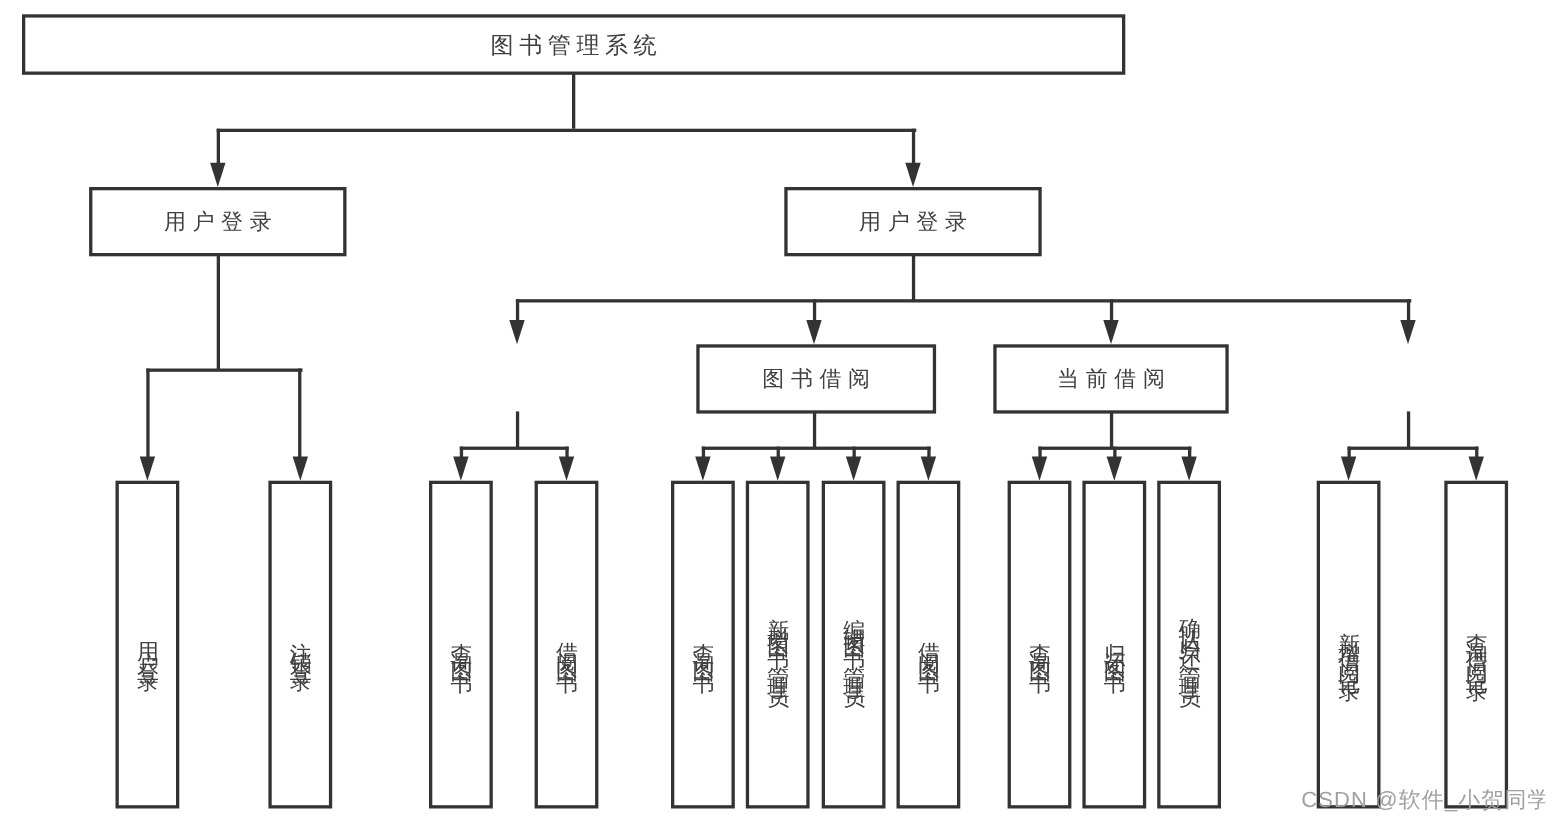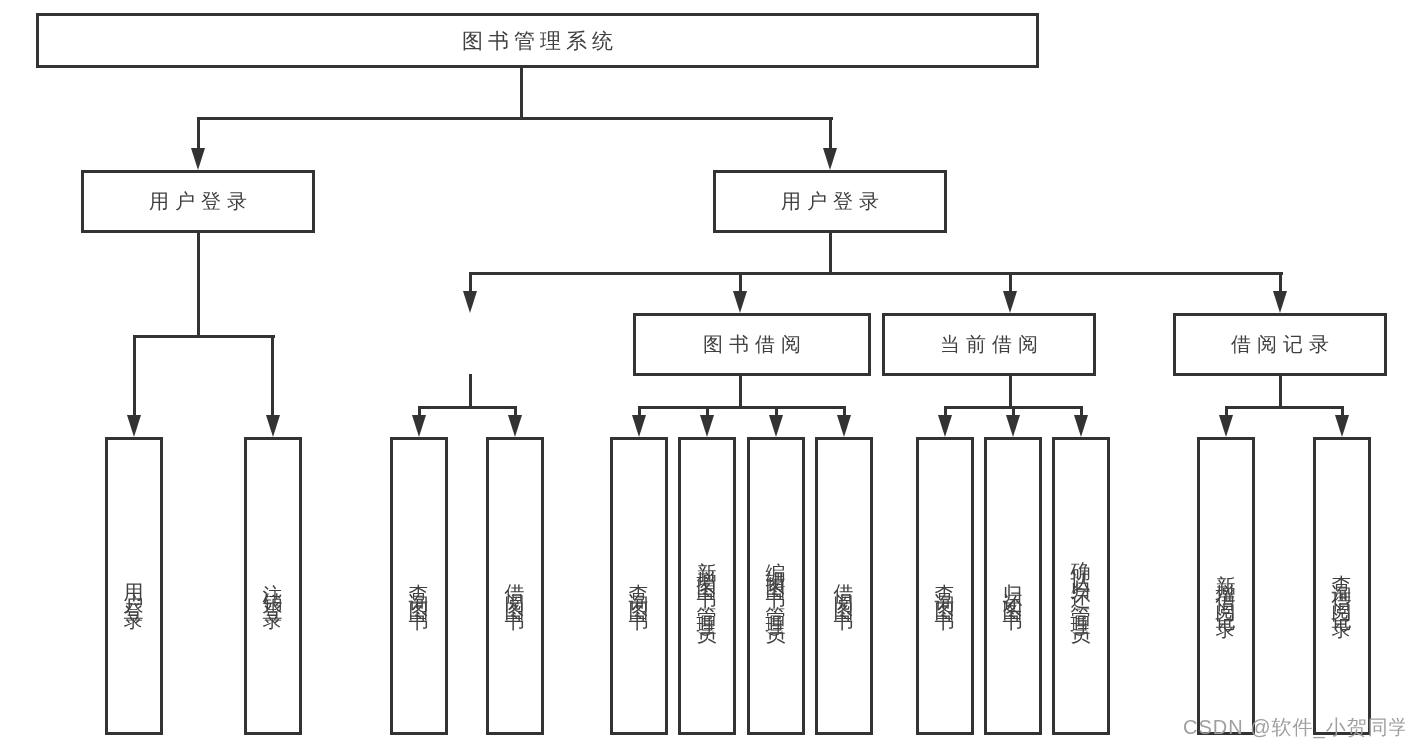--- a/index.html
+++ b/index.html
@@ -57,21 +57,21 @@
     letter-spacing:1px;
     white-space:nowrap;
     z-index:10;
   }
 </style>
 </head>
 <body>
 
 <div id="canvas">
 
-  <div class="box" style="left:36px;top:13px;width:1003px;height:55px;">
+  <div class="box" style="left:20px;top:13px;width:1003px;height:55px;">
     <span class="root-label">图书管理系统</span>
   </div>
 
   <div class="vline" style="left:519.5px;top:66px;height:51px;"></div>
   <div class="hline" style="left:196.5px;top:117px;width:636px;"></div>
   <div class="vline" style="left:196.5px;top:117px;height:33px;"></div>
   <div class="tri" style="left:191px;top:148px;"></div>
   <div class="vline" style="left:828.5px;top:117px;height:33px;"></div>
   <div class="tri" style="left:823px;top:148px;"></div>
 
@@ -93,28 +93,25 @@
   <div class="hline" style="left:468.5px;top:272px;width:814px;"></div>
   <div class="vline" style="left:468.5px;top:272px;height:21px;"></div>
   <div class="tri" style="left:463px;top:291px;"></div>
   <div class="vline" style="left:738.5px;top:272px;height:21px;"></div>
   <div class="tri" style="left:733px;top:291px;"></div>
   <div class="vline" style="left:1008.5px;top:272px;height:21px;"></div>
   <div class="tri" style="left:1003px;top:291px;"></div>
   <div class="vline" style="left:1278.5px;top:272px;height:21px;"></div>
   <div class="tri" style="left:1273px;top:291px;"></div>
 
-  <div class="box" style="left:633px;top:313px;width:238px;height:63px;">
+  <div class="box" style="left:633px;top:313px;width:218px;height:63px;">
     <span class="hlabel">图书借阅</span>
   </div>
-  <div class="box" style="left:882px;top:313px;width:214px;height:63px;">
+  <div class="box" style="left:903px;top:313px;width:214px;height:63px;">
     <span class="hlabel">当前借阅</span>
-  </div>
-  <div class="box" style="left:1173px;top:313px;width:214px;height:63px;">
-    <span class="hlabel">借阅记录</span>
   </div>
 
   <div class="vline" style="left:468.5px;top:374px;height:34px;"></div>
   <div class="hline" style="left:417.5px;top:406px;width:99px;"></div>
   <div class="vline" style="left:417.5px;top:406px;height:11px;"></div>
   <div class="tri" style="left:412px;top:415px;"></div>
   <div class="vline" style="left:513.5px;top:406px;height:11px;"></div>
   <div class="tri" style="left:508px;top:415px;"></div>
 
   <div class="vline" style="left:738.5px;top:374px;height:34px;"></div>

